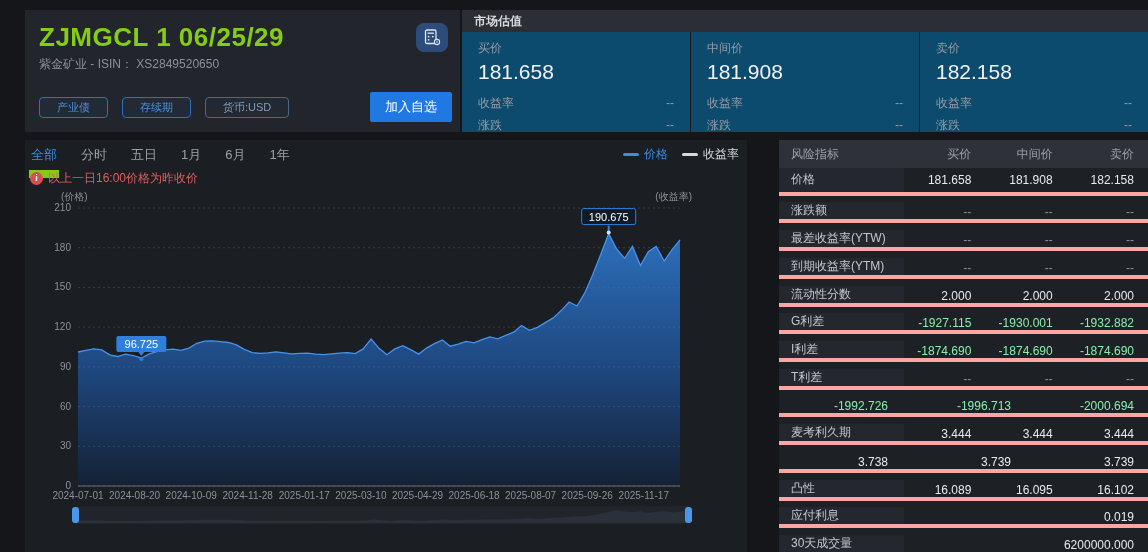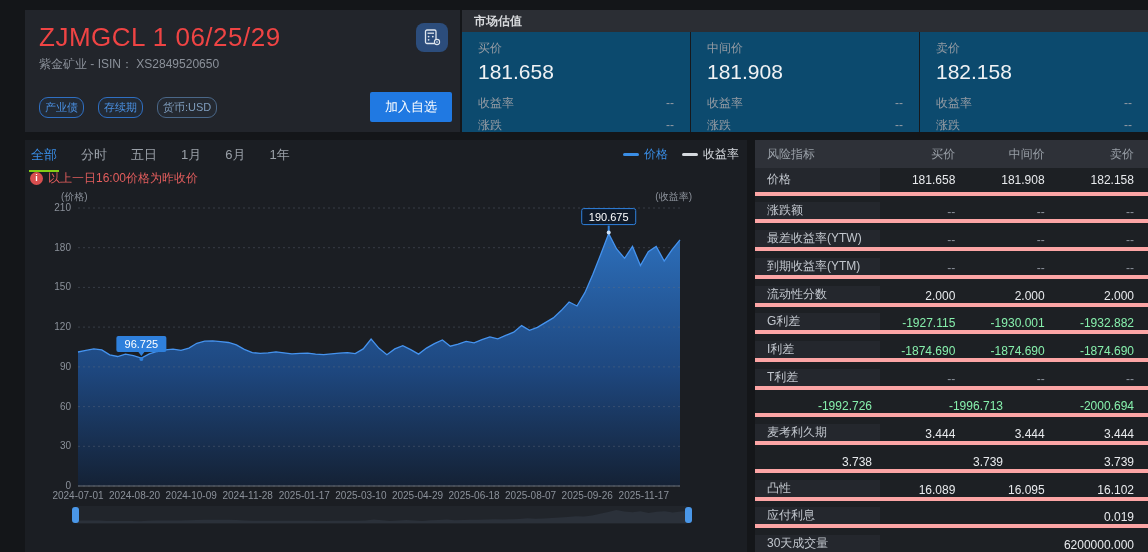--- a/index.html
+++ b/index.html
@@ -3,27 +3,27 @@
 <meta charset="utf-8">
 <style>
   * { margin:0; padding:0; box-sizing:border-box; }
   html,body { width:1148px; height:552px; background:#141619; overflow:hidden;
     font-family:"Liberation Sans","DejaVu Sans",sans-serif; }
   .page { width:1148px; height:552px; padding:10px 0 0 25px; }
 
   
   .topbar { display:flex; gap:2px; height:122px; }
   .bond-panel { width:435px; background:#22252b; position:relative; padding:12px 14px; }
-  .bond-title { font-size:26px; font-weight:normal; color:#ef4444; letter-spacing:.5px; }
+  .bond-title { font-size:26px; font-weight:bold; color:#84cc16; letter-spacing:.5px; }
   .calc-btn { position:absolute; top:13px; right:12px; width:32px; height:29px;
     background:#2c4d7c; border:none; border-radius:8px; cursor:pointer;
     display:flex; align-items:center; justify-content:center; }
   .bond-subtitle { margin-top:3px; font-size:12px; color:#8b919a; }
   .tag-row { position:absolute; left:14px; bottom:14px; display:flex; gap:14px; }
-  .tag { font-size:11px; padding:2px 5px; border-radius:9px; border:1px solid; }
+  .tag { font-size:11px; padding:2px 17px; border-radius:4px; border:1px solid; }
   .tag.blue { color:#4a90e2; border-color:#2f6fc2; background:rgba(47,111,194,.07); }
   .tag.muted { color:#7f9dbd; border-color:#4a6788; background:rgba(74,103,136,.07); }
   .watch-btn { position:absolute; right:8px; bottom:10px; background:#2079e2; color:#fff;
     font-size:13px; border:none; border-radius:2px; padding:6px 15px; cursor:pointer; }
 
   .valuation-panel { flex:1; background:#0c4a6e; }
   .val-title { height:22px; line-height:22px; background:#2b2e34; padding-left:12px;
     font-size:12px; font-weight:bold; color:#d8dadd; }
   .val-cols { display:flex; height:100px; }
   .val-col { flex:1; padding:8px 16px 0; }
@@ -33,40 +33,40 @@
   .vc-row { display:flex; justify-content:space-between; font-size:12px;
     color:#959ba3; line-height:22px; }
 
   
   .mainrow { display:flex; gap:8px; margin-top:8px; height:412px; }
   .chart-panel { flex:1; background:#1b1e23; position:relative; }
   .chart-toolbar { display:flex; justify-content:space-between; align-items:flex-start;
     height:28px; padding:6px 8px 0 4px; }
   .tabs { display:flex; gap:20px; font-size:13px; color:#9aa0a8; }
   .tab { cursor:pointer; padding:0 2px 6px; }
-  .tab.active { color:#3a8ee6; border-bottom:2px solid #84cc16; }
+  .tab.active { color:#3a8ee6; border-bottom:8px solid #84cc16; }
   .legend { display:flex; gap:14px; align-items:center; font-size:12px; }
   .legend-item { display:flex; align-items:center; gap:5px; cursor:pointer; }
   .legend-swatch { width:16px; height:3px; border-radius:2px; }
   .notice { display:flex; align-items:center; gap:5px; font-size:12px; color:#e25d5d;
     height:20px; padding-left:5px; }
   .notice-icon { width:13px; height:13px; border-radius:50%; background:#d94f4f;
     color:#fff; font-size:9px; font-weight:bold; display:flex; align-items:center;
     justify-content:center; font-style:normal; }
   #chartSvg { display:block; }
   #chartSvg text.axis { fill:#8b919a; font-size:10px; }
   #chartSvg text.ann { fill:#ffffff; font-size:11px; }
   .slider { position:relative; margin:2px 0 0 50px; width:614px; height:18px;
     background:#21252b; border-radius:3px; }
   .handle { position:absolute; top:1px; width:7px; height:16px; border-radius:3px;
     background:#4a97e8; cursor:ew-resize; }
   .handle.left { left:-3px; } .handle.right { right:-3px; }
 
   
-  .risk-panel { width:422px; background:#1d2024; display:flex; flex-direction:column; }
+  .risk-panel { width:422px; background:#1d2024; display:flex; flex-direction:column;margin-left:24px; }
   .rt-header { display:flex; align-items:center; height:28px; background:#2e3138;
     flex:none; }
   .rt-header .rt-label { background:transparent; color:#9aa0a8; }
   .rt-header .rt-val { color:#9aa0a8; }
   .rt-row { flex:1; display:flex; align-items:stretch; }
   .rt-row + .rt-row { border-top:4px solid #fca5a5;align-items:flex-end; }
   .rt-label { width:125px; padding-left:12px; background:#24272d; color:#c2c7ce;
     font-size:12px; display:flex; align-items:center; }
   .rt-val { flex:1; display:flex; align-items:center; justify-content:flex-end;
     padding-right:14px; font-size:12px; color:#e8eaed; }

